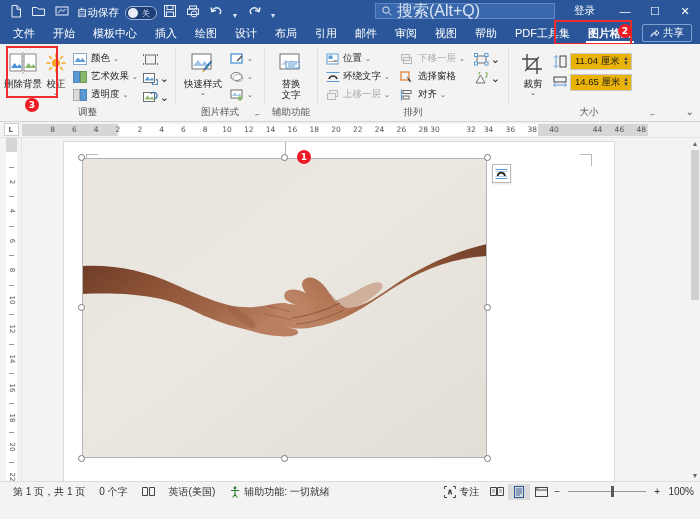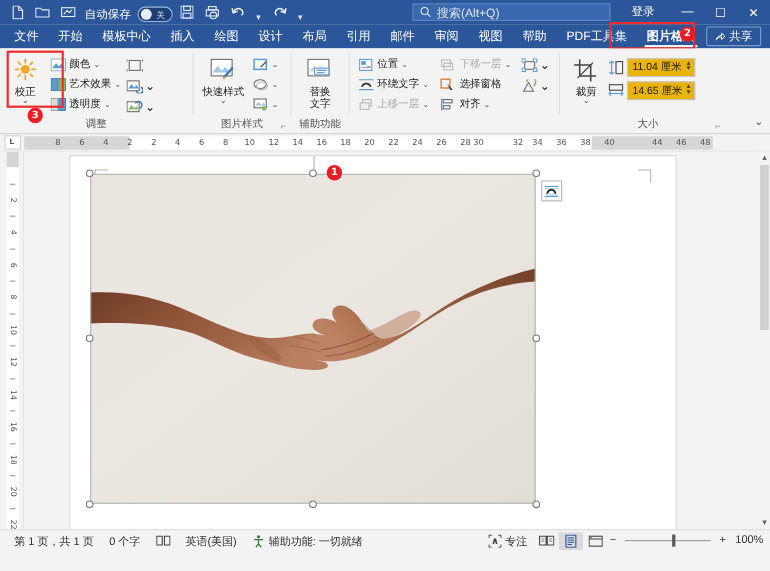--- a/index.html
+++ b/index.html
@@ -34,21 +34,21 @@
   .autosave-off{ font-size:8px; color:#cfdcef; margin-left:4px; }
   .qat-caret{ font-size:8px; color:#dce6f4; padding:0 4px; }
   .doc-title{
     position:absolute; left:0; right:0; text-align:center; font-size:11px;
     color:#fff; pointer-events:none; letter-spacing:.2px;
   }
   .title-right{ margin-left:auto; display:flex; align-items:center; height:100%; }
   .searchbox{
     width:180px; height:16px; background:#3a68ac; border:1px solid #5e87c4;
     display:flex; align-items:center; gap:5px; padding:0 6px; margin-right:10px;
-    font-size:11px; color:#dbe5f4;
+    font-size:16px; color:#dbe5f4;
   }
   .signin{
     font-size:10.5px; color:#fff; padding:2px 8px; border:1px solid transparent;
     margin-right:6px;
   }
   .winbtn{
     width:30px; height:22px; display:flex;align-items:center;justify-content:center;
     font-size:11px; color:#fff;
   }
 
@@ -315,20 +315,32 @@
   </div>
 
   <div class="hl-box" style="left:554px; top:-2px; width:78px; height:25px;"></div>
   <div class="badge" style="left:618px; top:2px;">2</div>
 </div>
 
 <div class="ribbon">
 
   <div class="rgroup" style="width:175px;">
     <div class="rgroup-body">
+      <div class="bigbtn" style="width:52px;">
+        <div class="ico">
+          <svg width="28" height="24" viewBox="0 0 28 24">
+            <rect x="1" y="2" width="12" height="17" fill="#fff" stroke="#888" stroke-width="1"></rect>
+            <path d="M2 16l3.5-5 3 3.5 2-2.5 2.5 4z" fill="#4a90d9"></path>
+            <rect x="15" y="2" width="12" height="17" fill="#fff" stroke="#888" stroke-width="1"></rect>
+            <path d="M16 16l3.5-5 3 3.5 2-2.5 2.5 4z" fill="#8ab86b"></path>
+            <path d="M14 0v22" stroke="#a8a8a8" stroke-width="1" stroke-dasharray="2 2"></path>
+          </svg>
+        </div>
+        <div class="cap">删除背景</div>
+      </div>
       <div class="bigbtn" style="width:38px;">
         <div class="ico">
           <svg width="24" height="24" viewBox="0 0 24 24">
             <circle cx="12" cy="11" r="4" fill="#f5a623"></circle>
             <g stroke="#f5a623" stroke-width="1.6" stroke-linecap="round">
               <path d="M12 2v3M12 17v3M3 11h3M18 11h3M5.5 4.5l2 2M16.5 15.5l2 2M18.5 4.5l-2 2M7.5 15.5l-2 2"></path>
             </g>
           </svg>
         </div>
         <div class="cap">校正</div>
@@ -554,20 +566,21 @@
         </div>
         <div class="icononly">
           <svg width="15" height="13" viewBox="0 0 15 13">
               <path d="M2 11h9L6.5 3z" fill="none" stroke="#6f6f6f" stroke-width="1"></path>
               <path d="M5 2.5a4 4 0 116 3.5" fill="none" stroke="#8ab86b" stroke-width="1.4"></path>
             </svg>
           <span class="car">⌄</span>
         </div>
       </div>
     </div>
+    <div class="rgroup-label">排列</div>
   </div>
 
   <div class="gsep"></div>
 
   <div class="rgroup" style="width:150px;">
     <div class="rgroup-body">
       <div class="bigbtn" style="width:40px;">
         <div class="ico">
           <svg width="24" height="22" viewBox="0 0 24 22">
             <path d="M6 1v15h15" fill="none" stroke="#444" stroke-width="1.4"></path>

